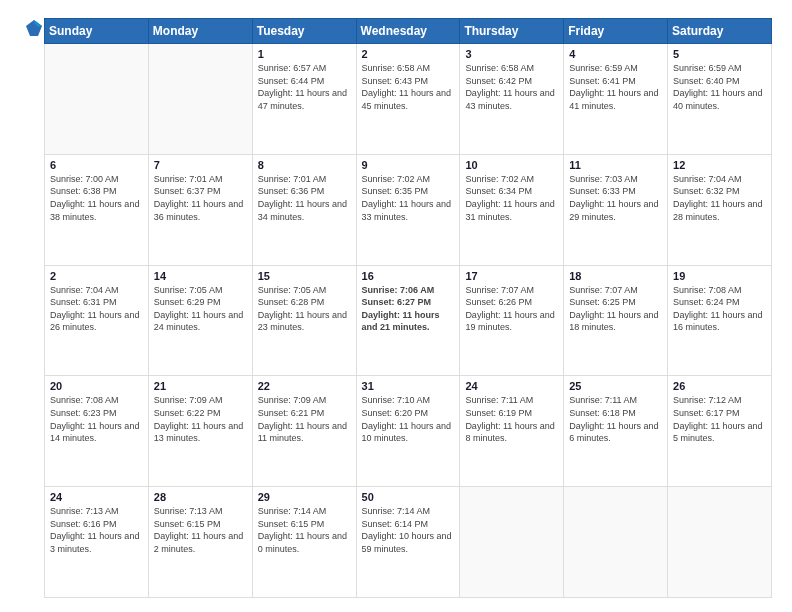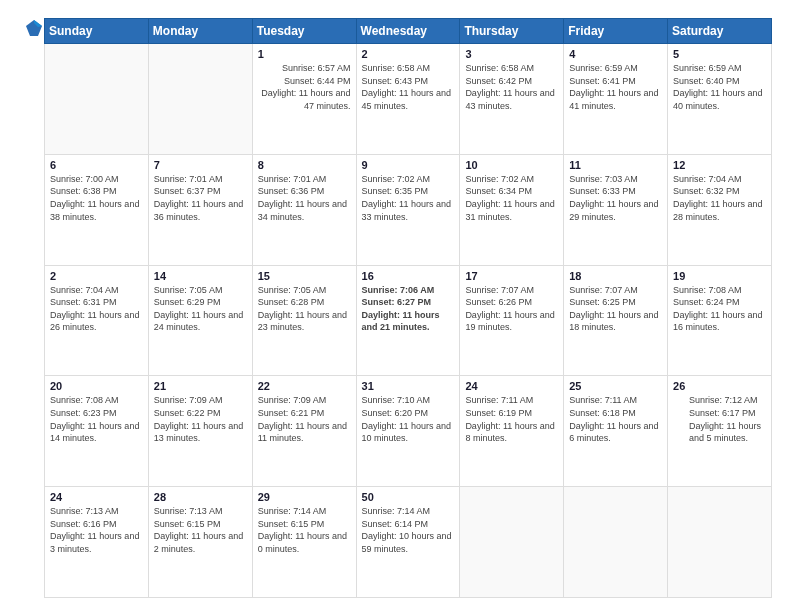--- a/index.html
+++ b/index.html
@@ -134,21 +134,21 @@
           <th>Friday</th>
           <th>Saturday</th>
         </tr>
     </thead>
     <tbody id="calendar-body">
     <tr>
           <td class="empty"></td>
           <td class="empty"></td>
           <td>
             <span class="day-number">1</span>
-            <div class="day-info" style="white-space: pre-line; text-align: right;">Sunrise: 6:57 AM
+            <div class="day-info" style="white-space: pre-line;">Sunrise: 6:57 AM
 Sunset: 6:44 PM
 Daylight: 11 hours and 47 minutes.</div>
           </td>
           <td>
             <span class="day-number">2</span>
             <div class="day-info" style="white-space: pre-line;">Sunrise: 6:58 AM
 Sunset: 6:43 PM
 Daylight: 11 hours and 45 minutes.</div>
           </td>
           <td>
@@ -290,21 +290,21 @@
 Daylight: 11 hours and 8 minutes.</div>
           </td>
           <td>
             <span class="day-number">25</span>
             <div class="day-info" style="white-space: pre-line;">Sunrise: 7:11 AM
 Sunset: 6:18 PM
 Daylight: 11 hours and 6 minutes.</div>
           </td>
           <td>
             <span class="day-number">26</span>
-            <div class="day-info" style="white-space: pre-line; margin-left: 16px;">Sunrise: 7:12 AM
+            <div class="day-info" style="white-space: pre-line;">Sunrise: 7:12 AM
 Sunset: 6:17 PM
 Daylight: 11 hours and 5 minutes.</div>
           </td>
         </tr>
         <tr>
           <td>
             <span class="day-number">24</span>
             <div class="day-info" style="white-space: pre-line;">Sunrise: 7:13 AM
 Sunset: 6:16 PM
 Daylight: 11 hours and 3 minutes.</div>

